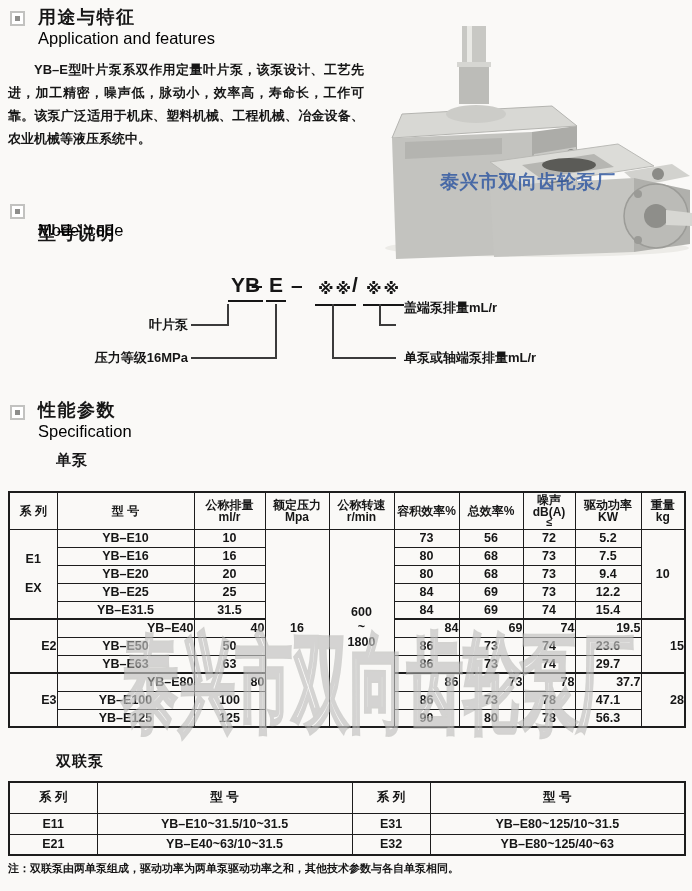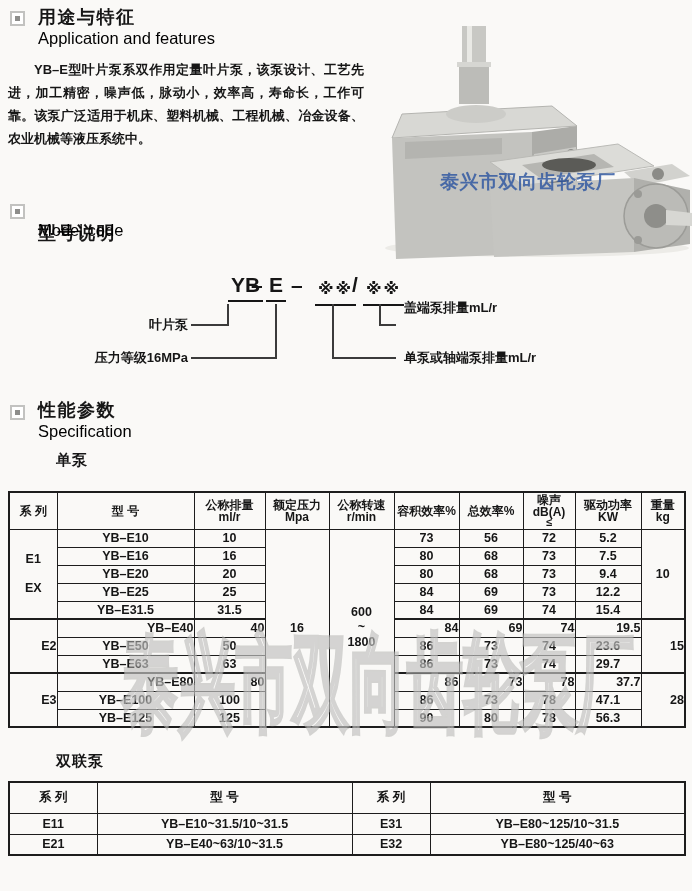--- a/index.html
+++ b/index.html
@@ -331,14 +331,15 @@
       </tr>
       <tr>
         <td>E21</td>
         <td>YB–E40~63/10~31.5</td>
         <td>E32</td>
         <td>YB–E80~125/40~63</td>
       </tr>
     </tbody>
   </table>
 
+  <div class="note">注：双联泵由两单泵组成，驱动功率为两单泵驱动功率之和，其他技术参数与各自单泵相同。</div>
 
 </div>
 
 </body></html>

